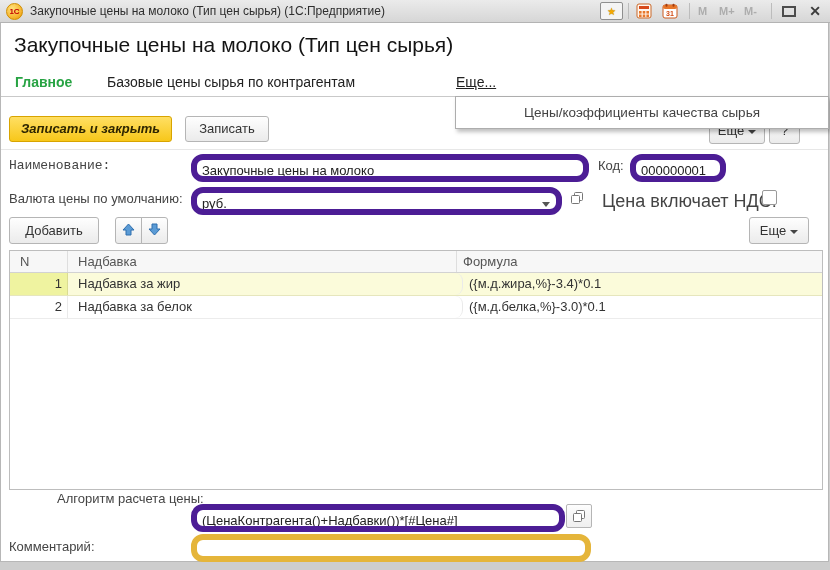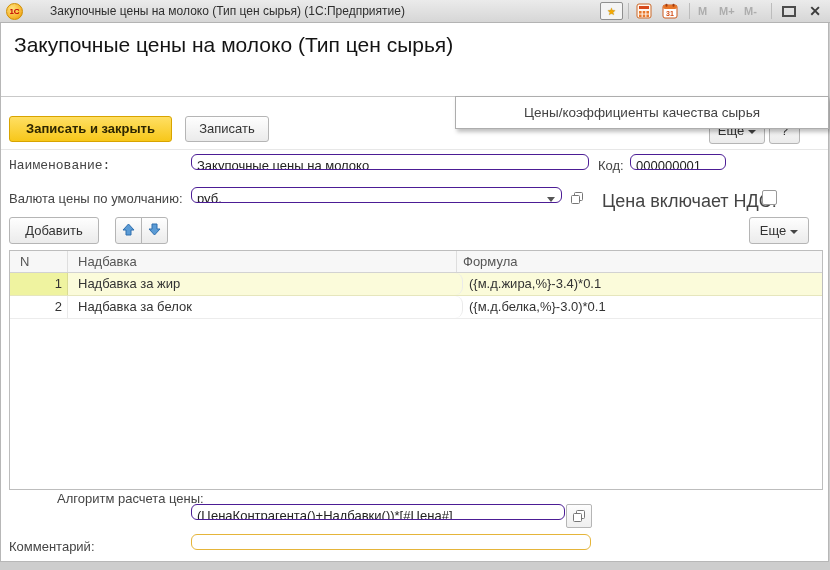--- a/index.html
+++ b/index.html
@@ -22,21 +22,21 @@
   .tb-logo {
     position: absolute; left: 6px; top: 3px; width: 17px; height: 17px;
     border-radius: 50%;
     background: radial-gradient(circle at 35% 30%, #ffe27a, #f7b733 60%, #e59400);
     border: 1px solid #cf8d00;
     color: #c40000; font-size: 8px; font-weight: bold;
     text-align: center; line-height: 16px;
   }
   .tb-title {
     position: absolute; left: 30px; top: 0; height: 23px; line-height: 23px;
-    font-size: 12px; color: #2e2e2e; white-space: nowrap; margin-left: 20px;
+    font-size: 12px; color: #2e2e2e; white-space: nowrap;
   }
   .tb-iconbtn {
     position: absolute; top: 2px; height: 18px;
     display: flex; align-items: center; justify-content: center;
   }
   .tb-star {
     left: 600px; width: 23px;
     border: 1px solid #8f8f8f; border-radius: 2px; background: #f4f4f4;
     font-size: 10px; color: #f5a800; text-shadow: 0 0 1px #8a6a00;
   }
@@ -89,33 +89,33 @@
   .btn {
     position: absolute; height: 26px;
     border: 1px solid #b5b5b5; border-radius: 3px;
     background: linear-gradient(#fefefe, #ebebeb);
     font-size: 13px; color: #333; text-align: center; line-height: 24px;
     white-space: nowrap;
   }
   .btn-primary {
     border-color: #d8a400;
     background: linear-gradient(#ffdf63, #f7c71a);
-    font-weight: bold; color: #2e2600;
+    font-weight: bold; color: #2e2600; font-style: italic;
   }
 
   .toolbar-save-close { left: 8px; top: 93px; width: 163px; }
   .toolbar-save { left: 184px; top: 93px; width: 84px; }
   .toolbar-more { left: 708px; top: 95px; width: 56px; z-index: 1; }
   .toolbar-help { left: 768px; top: 95px; width: 31px; z-index: 1; }
 
   
   .flabel { position: absolute; left: 8px; font-size: 13px; color: #444; }
   .input {
-    position: absolute; height: 16px;
-    border: 1px solid #4c1d95; border-radius: 6px; background: #fff;
+    position: absolute; height: 28px;
+    border: 6px solid #4c1d95; border-radius: 12px; background: #fff;
     font-size: 13px; color: #222; line-height: 22px; padding: 0 5px;
     white-space: nowrap; overflow: hidden;
   }
   .row-name-label { top: 135px; font-family: Liberation Mono, monospace; }
   .input-name { left: 190px; top: 131px; width: 398px; }
   .code-label { position: absolute; left: 597px; top: 135px; font-size: 13px; color: #444; }
   .input-code { left: 629px; top: 131px; width: 96px; }
 
   .row-currency-label { top: 168px; }
   .combo { left: 190px; top: 164px; width: 371px; padding-right: 14px; }
@@ -213,20 +213,25 @@
   <div class="tb-sep" style="left:771px"></div>
 
   <div class="tb-max"></div>
   <div class="tb-close">✕</div>
 </div>
 
 <div class="window">
 
   <div class="page-title">Закупочные цены на молоко (Тип цен сырья)</div>
 
+  <div class="tabs">
+    <span class="tab-main">Главное</span>
+    <span class="tab-base">Базовые цены сырья по контрагентам</span>
+    <span class="tab-more">Еще...</span>
+  </div>
   <div class="hr1"></div>
 
   <div class="btn btn-primary toolbar-save-close">Записать и закрыть</div>
   <div class="btn toolbar-save">Записать</div>
   <div class="btn toolbar-more"><span>Еще</span><span class="caret"></span></div>
   <div class="btn toolbar-help">?</div>
   <div class="hr2"></div>
 
   <div class="dropdown">
     <div class="dropdown-item">Цены/коэффициенты качества сырья</div>

